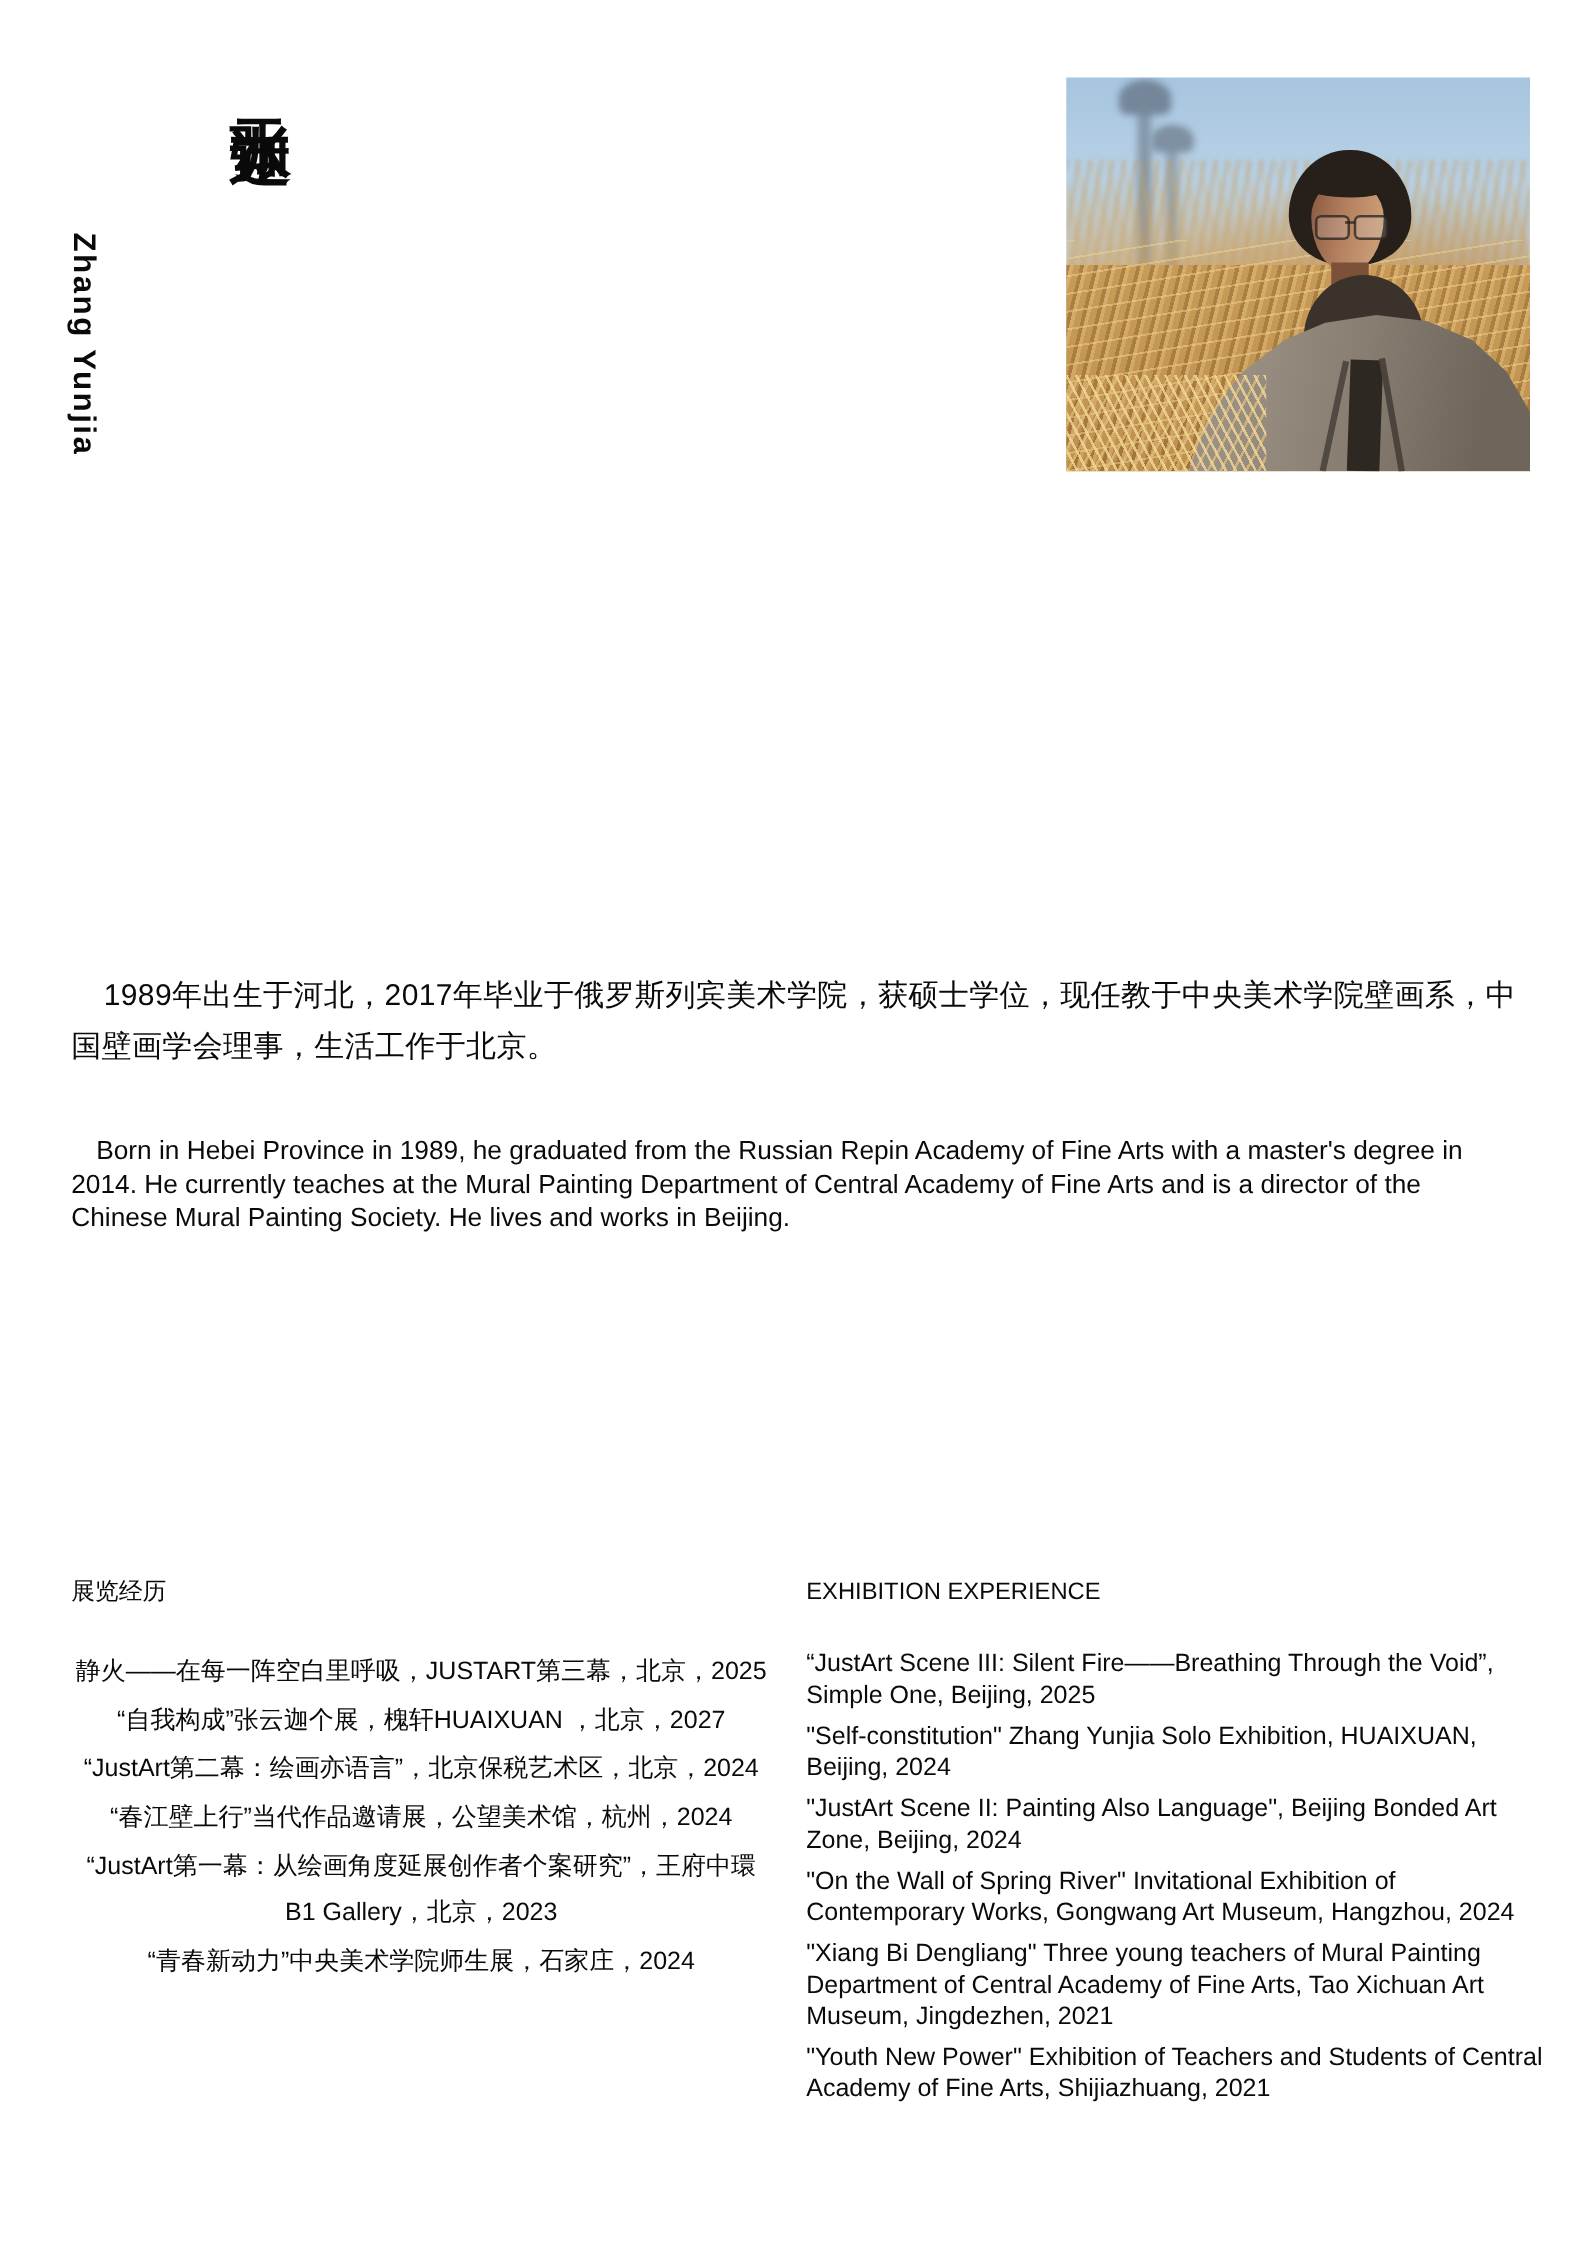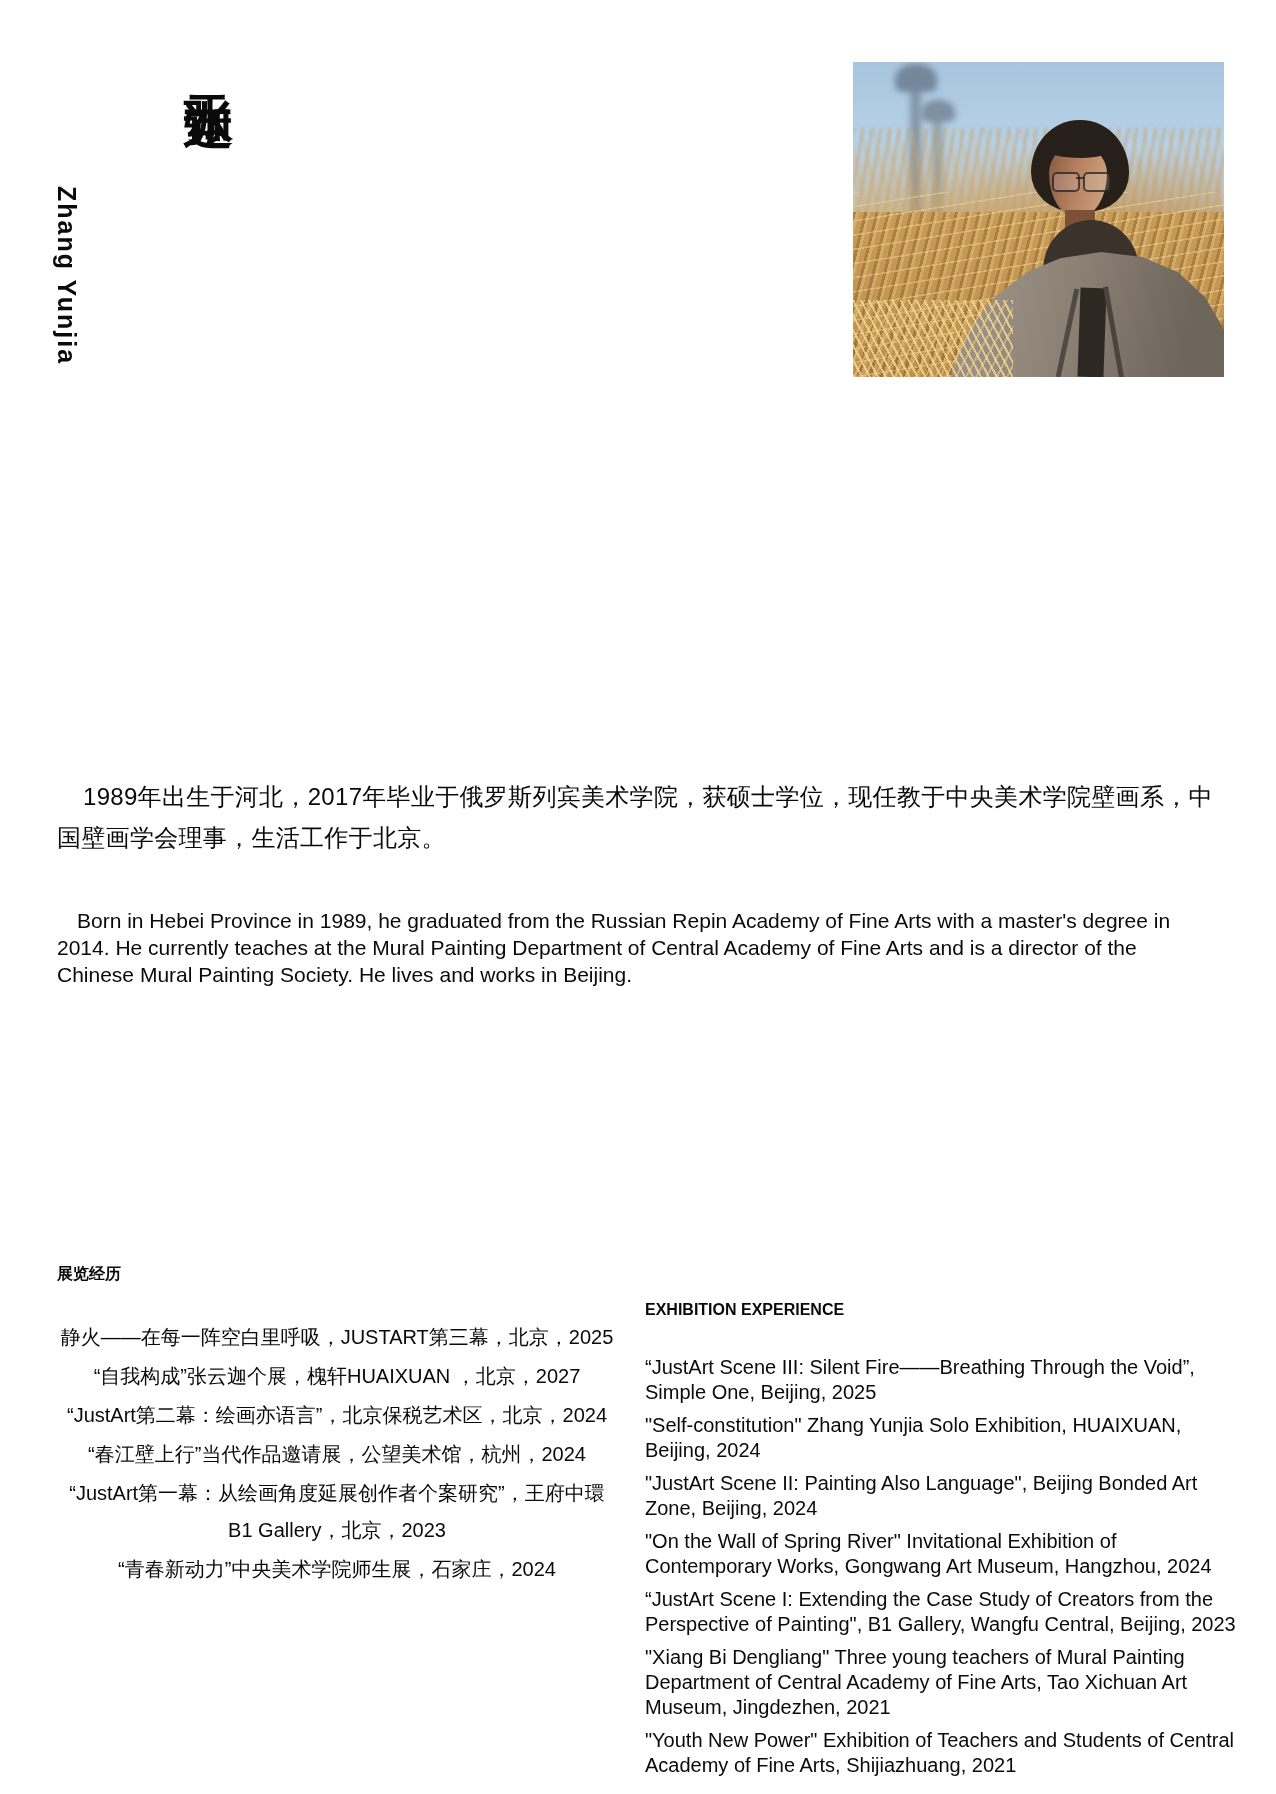--- a/index.html
+++ b/index.html
@@ -54,25 +54,25 @@
       repeating-linear-gradient(62deg,rgba(242,216,152,.8) 0 2px,transparent 2px 7px),
       repeating-linear-gradient(118deg,rgba(224,188,120,.75) 0 2px,transparent 2px 9px);
     filter:blur(.4px);}
 
   
   .bio-zh{position:absolute;left:57px;top:752px;width:1170px;font-size:24px;line-height:41px;text-indent:26px;letter-spacing:.3px;}
   .bio-en{position:absolute;left:57px;top:886px;width:1158px;font-size:21px;line-height:27px;text-indent:20px;}
 
   
   .col{position:absolute;top:1262px;}
-  .col h2{margin:0;font-size:16px;font-weight:700;line-height:23px;}
+  .col h2{margin:0;font-size:19px;font-weight:400;line-height:23px;}
   .col .list{margin-top:34px;}
   .col-zh{left:57px;width:560px;}
   .col-zh .list p{margin:0 0 2px 0;font-size:20px;line-height:37px;text-align:center;}
-  .col-en{left:645px;width:602px;margin-top:36px;}
+  .col-en{left:645px;width:602px;}
   .col-en .list p{margin:0 0 8px 0;font-size:20px;line-height:25px;}
 </style>
 </head>
 <body>
 
 <div class="page">
 
   <h1 class="name-cn">张云迦</h1>
   <div class="name-en">Zhang Yunjia</div>
 
@@ -116,19 +116,18 @@
     </div>
   </section>
 
   <section class="col col-en">
     <h2>EXHIBITION EXPERIENCE</h2>
     <div class="list">
       <p>“JustArt Scene III: Silent Fire——Breathing Through the Void”, Simple One, Beijing, 2025</p>
       <p>"Self-constitution" Zhang Yunjia Solo Exhibition, HUAIXUAN, Beijing, 2024</p>
       <p>"JustArt Scene II: Painting Also Language", Beijing Bonded Art Zone, Beijing, 2024</p>
       <p>"On the Wall of Spring River" Invitational Exhibition of Contemporary Works, Gongwang Art Museum, Hangzhou, 2024</p>
-      <p>“JustArt Scene I: Extending the Case Study of Creators from the Perspective of Painting", B1 Gallery, Wangfu Central, Beijing, 2023</p>
       <p>"Xiang Bi Dengliang" Three young teachers of Mural Painting Department of Central Academy of Fine Arts, Tao Xichuan Art Museum, Jingdezhen, 2021</p>
       <p>"Youth New Power" Exhibition of Teachers and Students of Central Academy of Fine Arts, Shijiazhuang, 2021</p>
     </div>
   </section>
 
 </div>
 
 </body></html>

